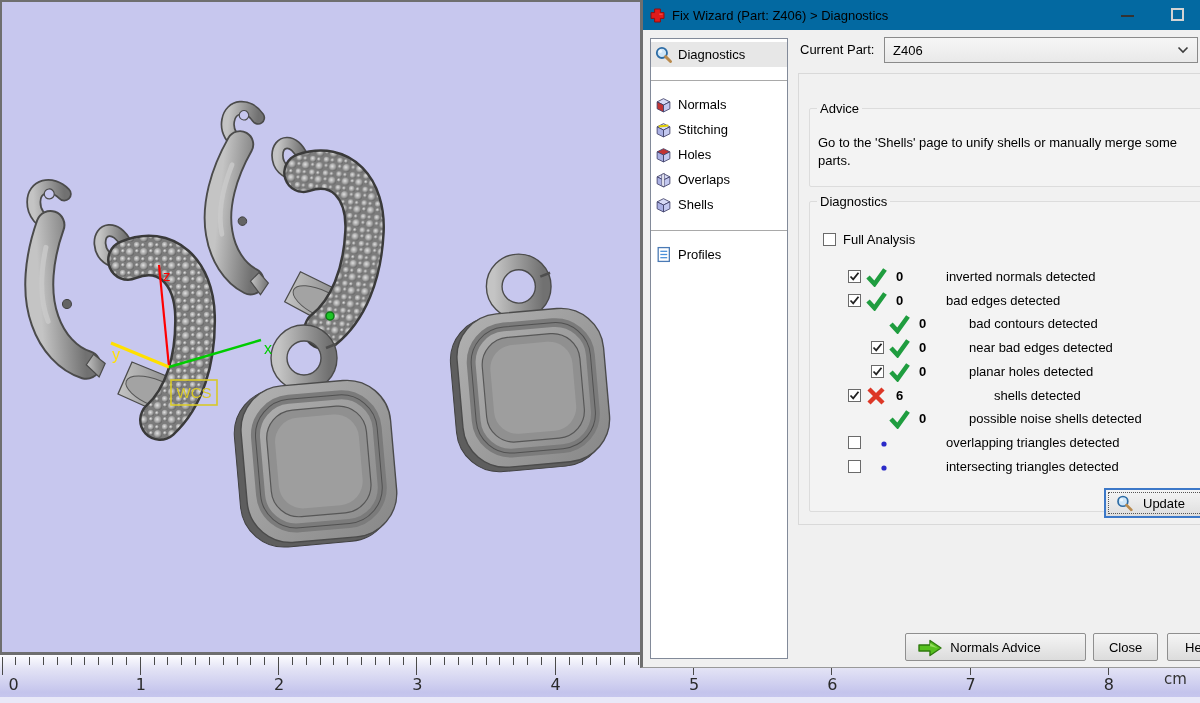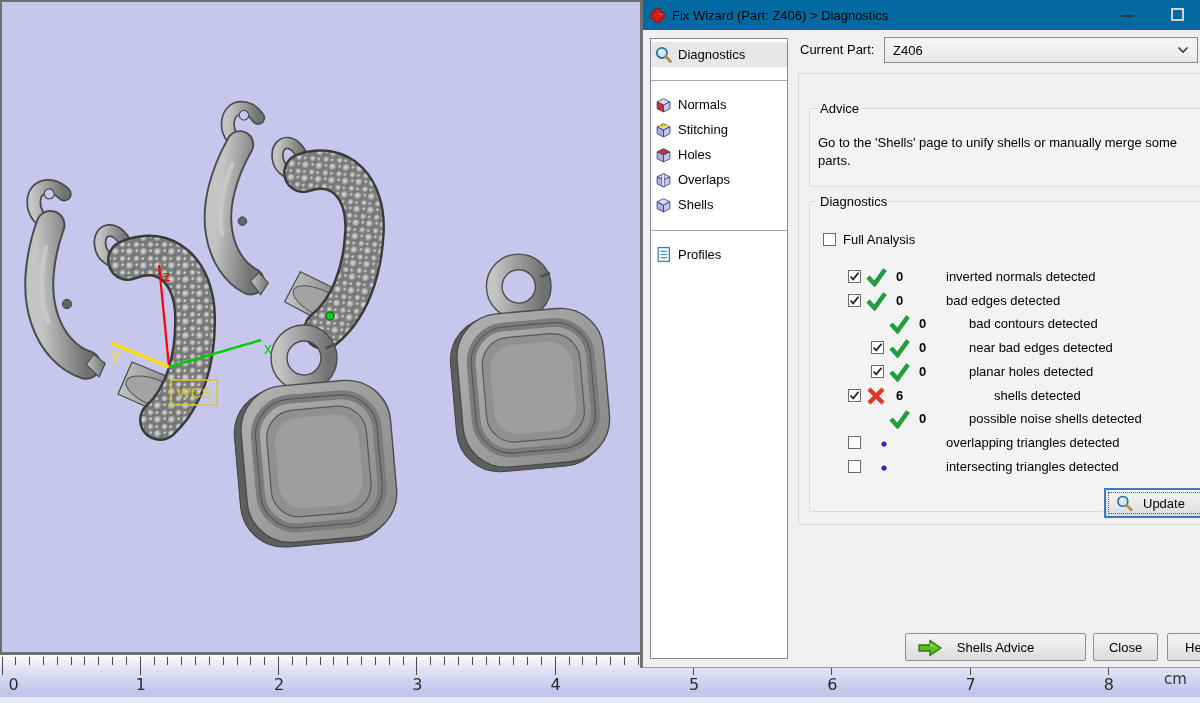--- a/index.html
+++ b/index.html
@@ -466,21 +466,21 @@
           <span>Update</span>
         </button>
       </fieldset>
     </div>
 
     <button class="footer-btn" id="btn-follow">
       <svg class="arrow" width="26" height="20" viewBox="0 0 26 20">
         <path d="M2,7 L13,7 L13,2.5 L24,10 L13,17.5 L13,13 L2,13 Z" fill="#56c01e" stroke="#2f7a0e" stroke-width="1.4" stroke-linejoin="round"></path>
         <path d="M3.5,8.3 L13,8.3 L13,5 L20.5,10 L13,8.3 Z" fill="#a4e36e" opacity="0.8"></path>
       </svg>
-      <span>Shells Advice</span>
+      <span>Normals Advice</span>
     </button>
     <button class="footer-btn" id="btn-close">
       <span>Close</span>
     </button>
     <button class="footer-btn" id="btn-help">
       <span>He</span>
     </button>
   </div>
 </div>
 

